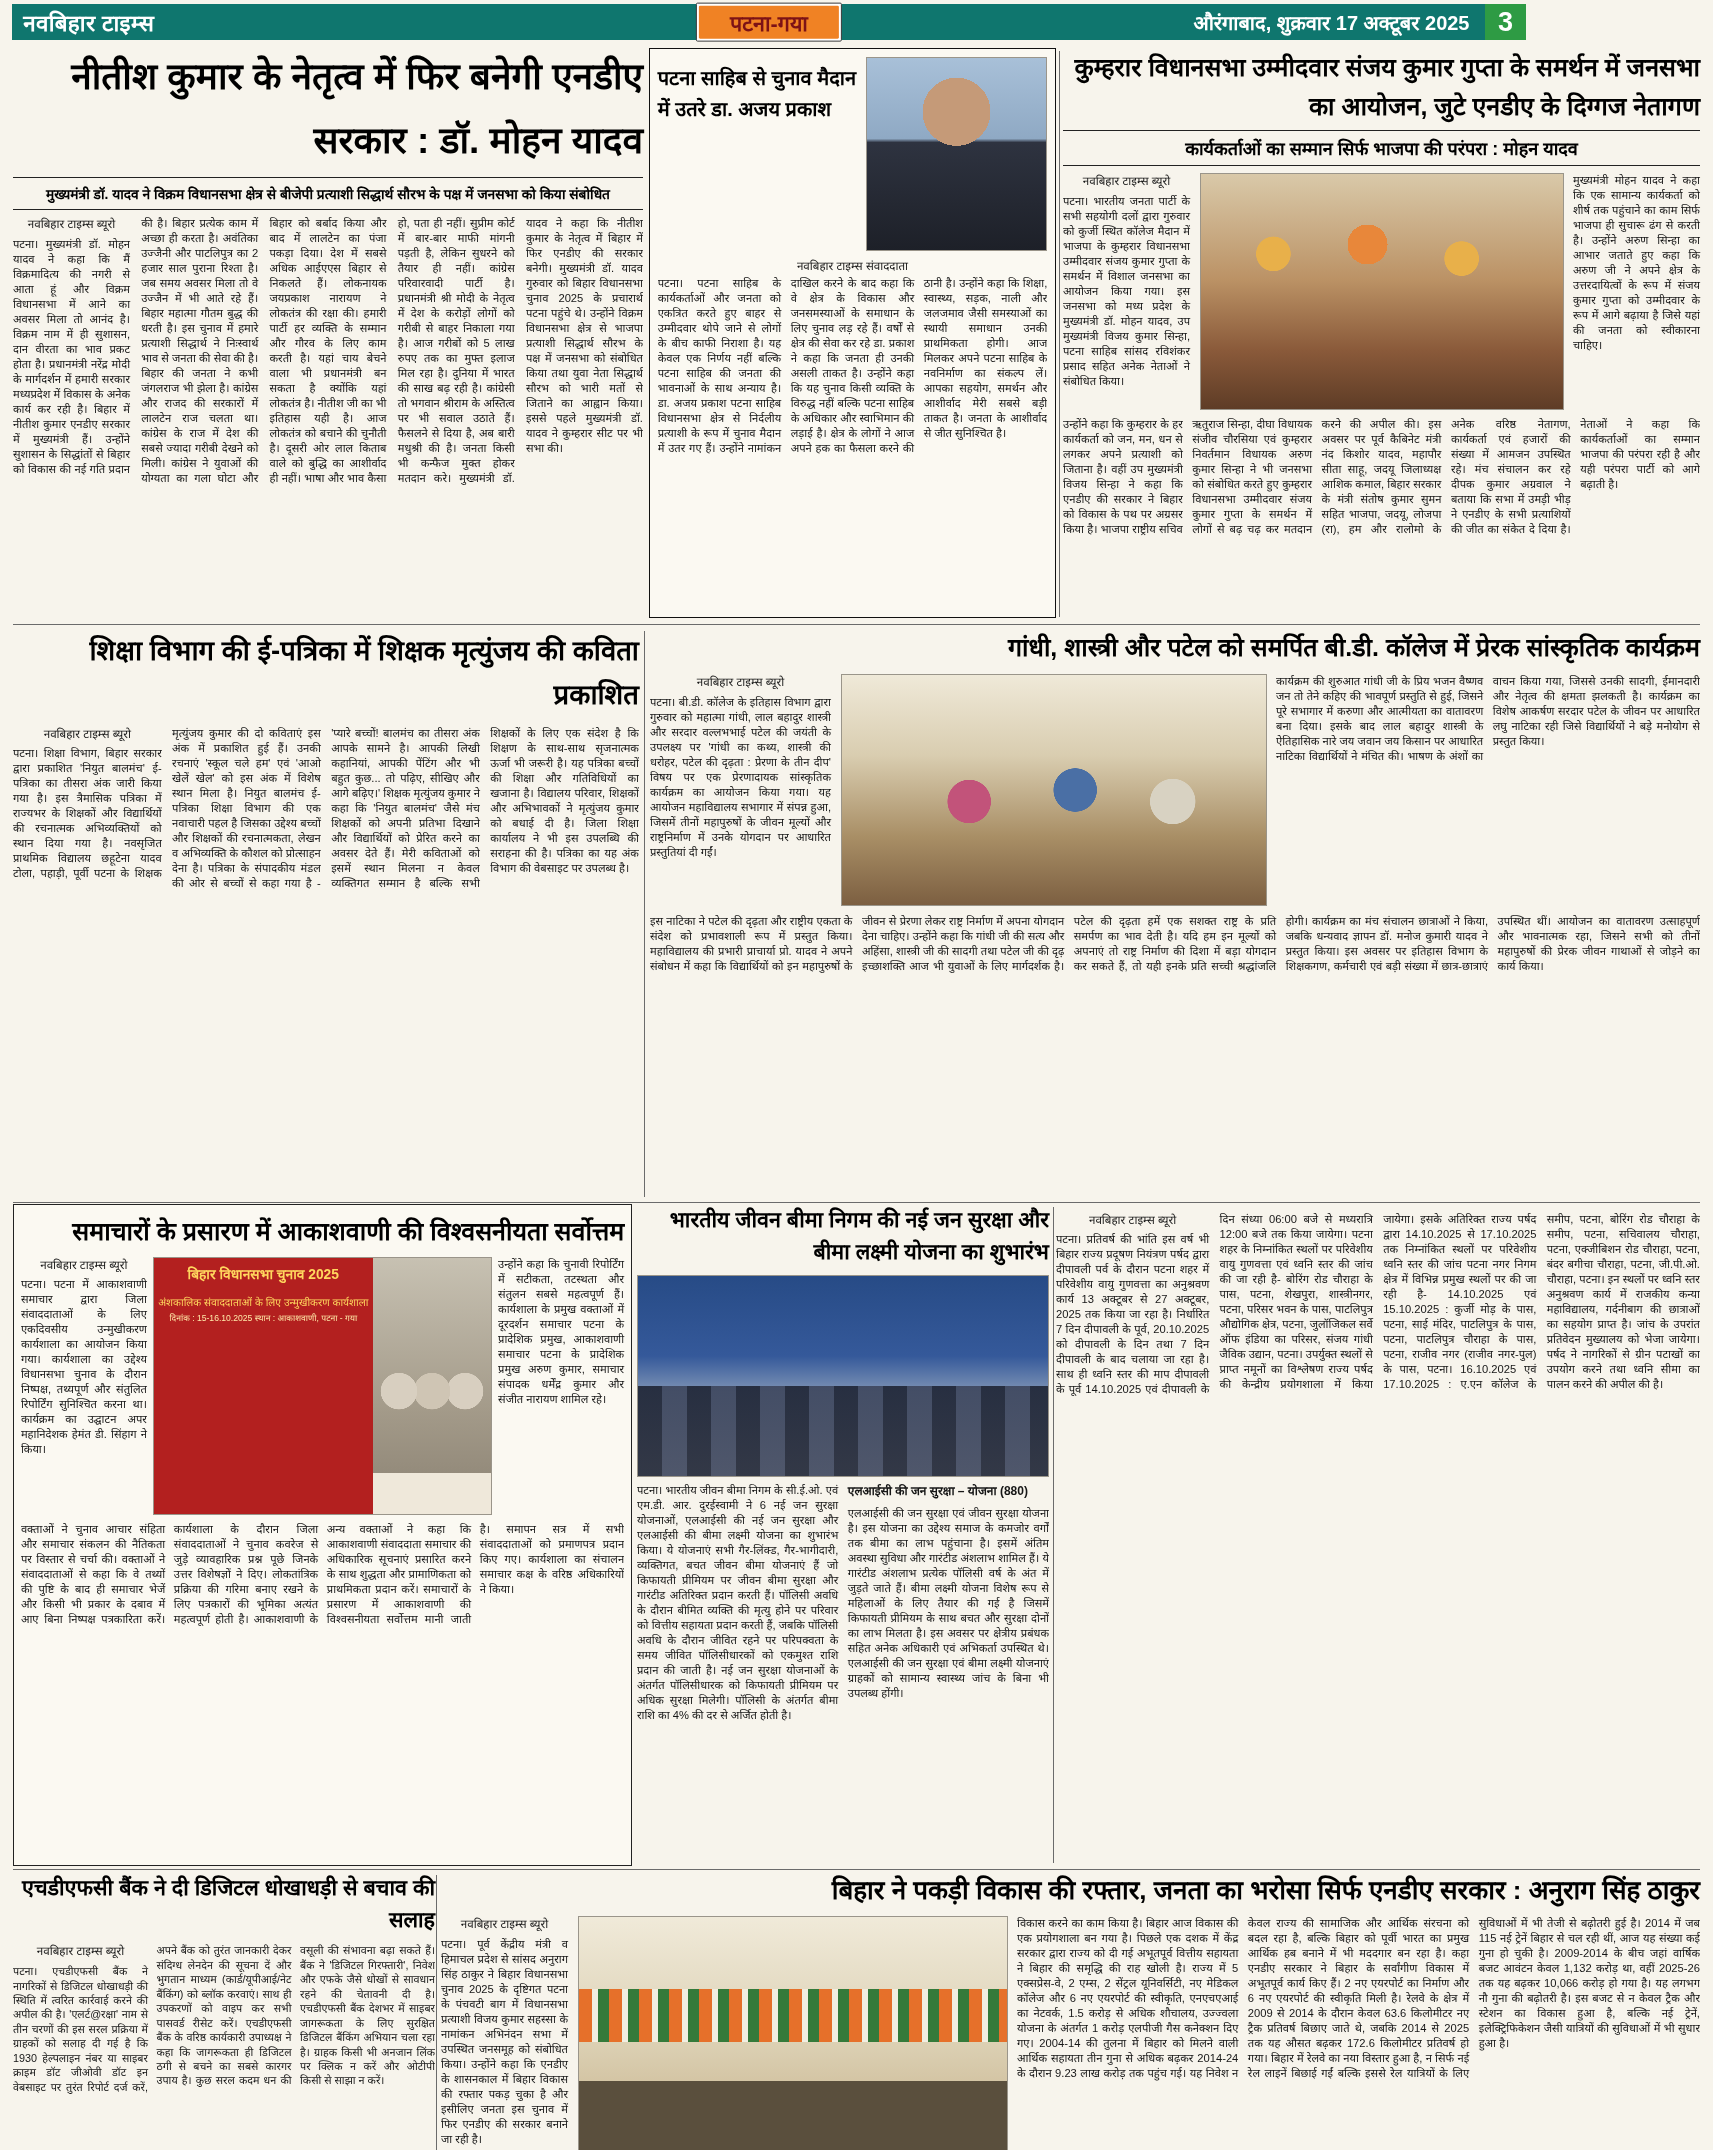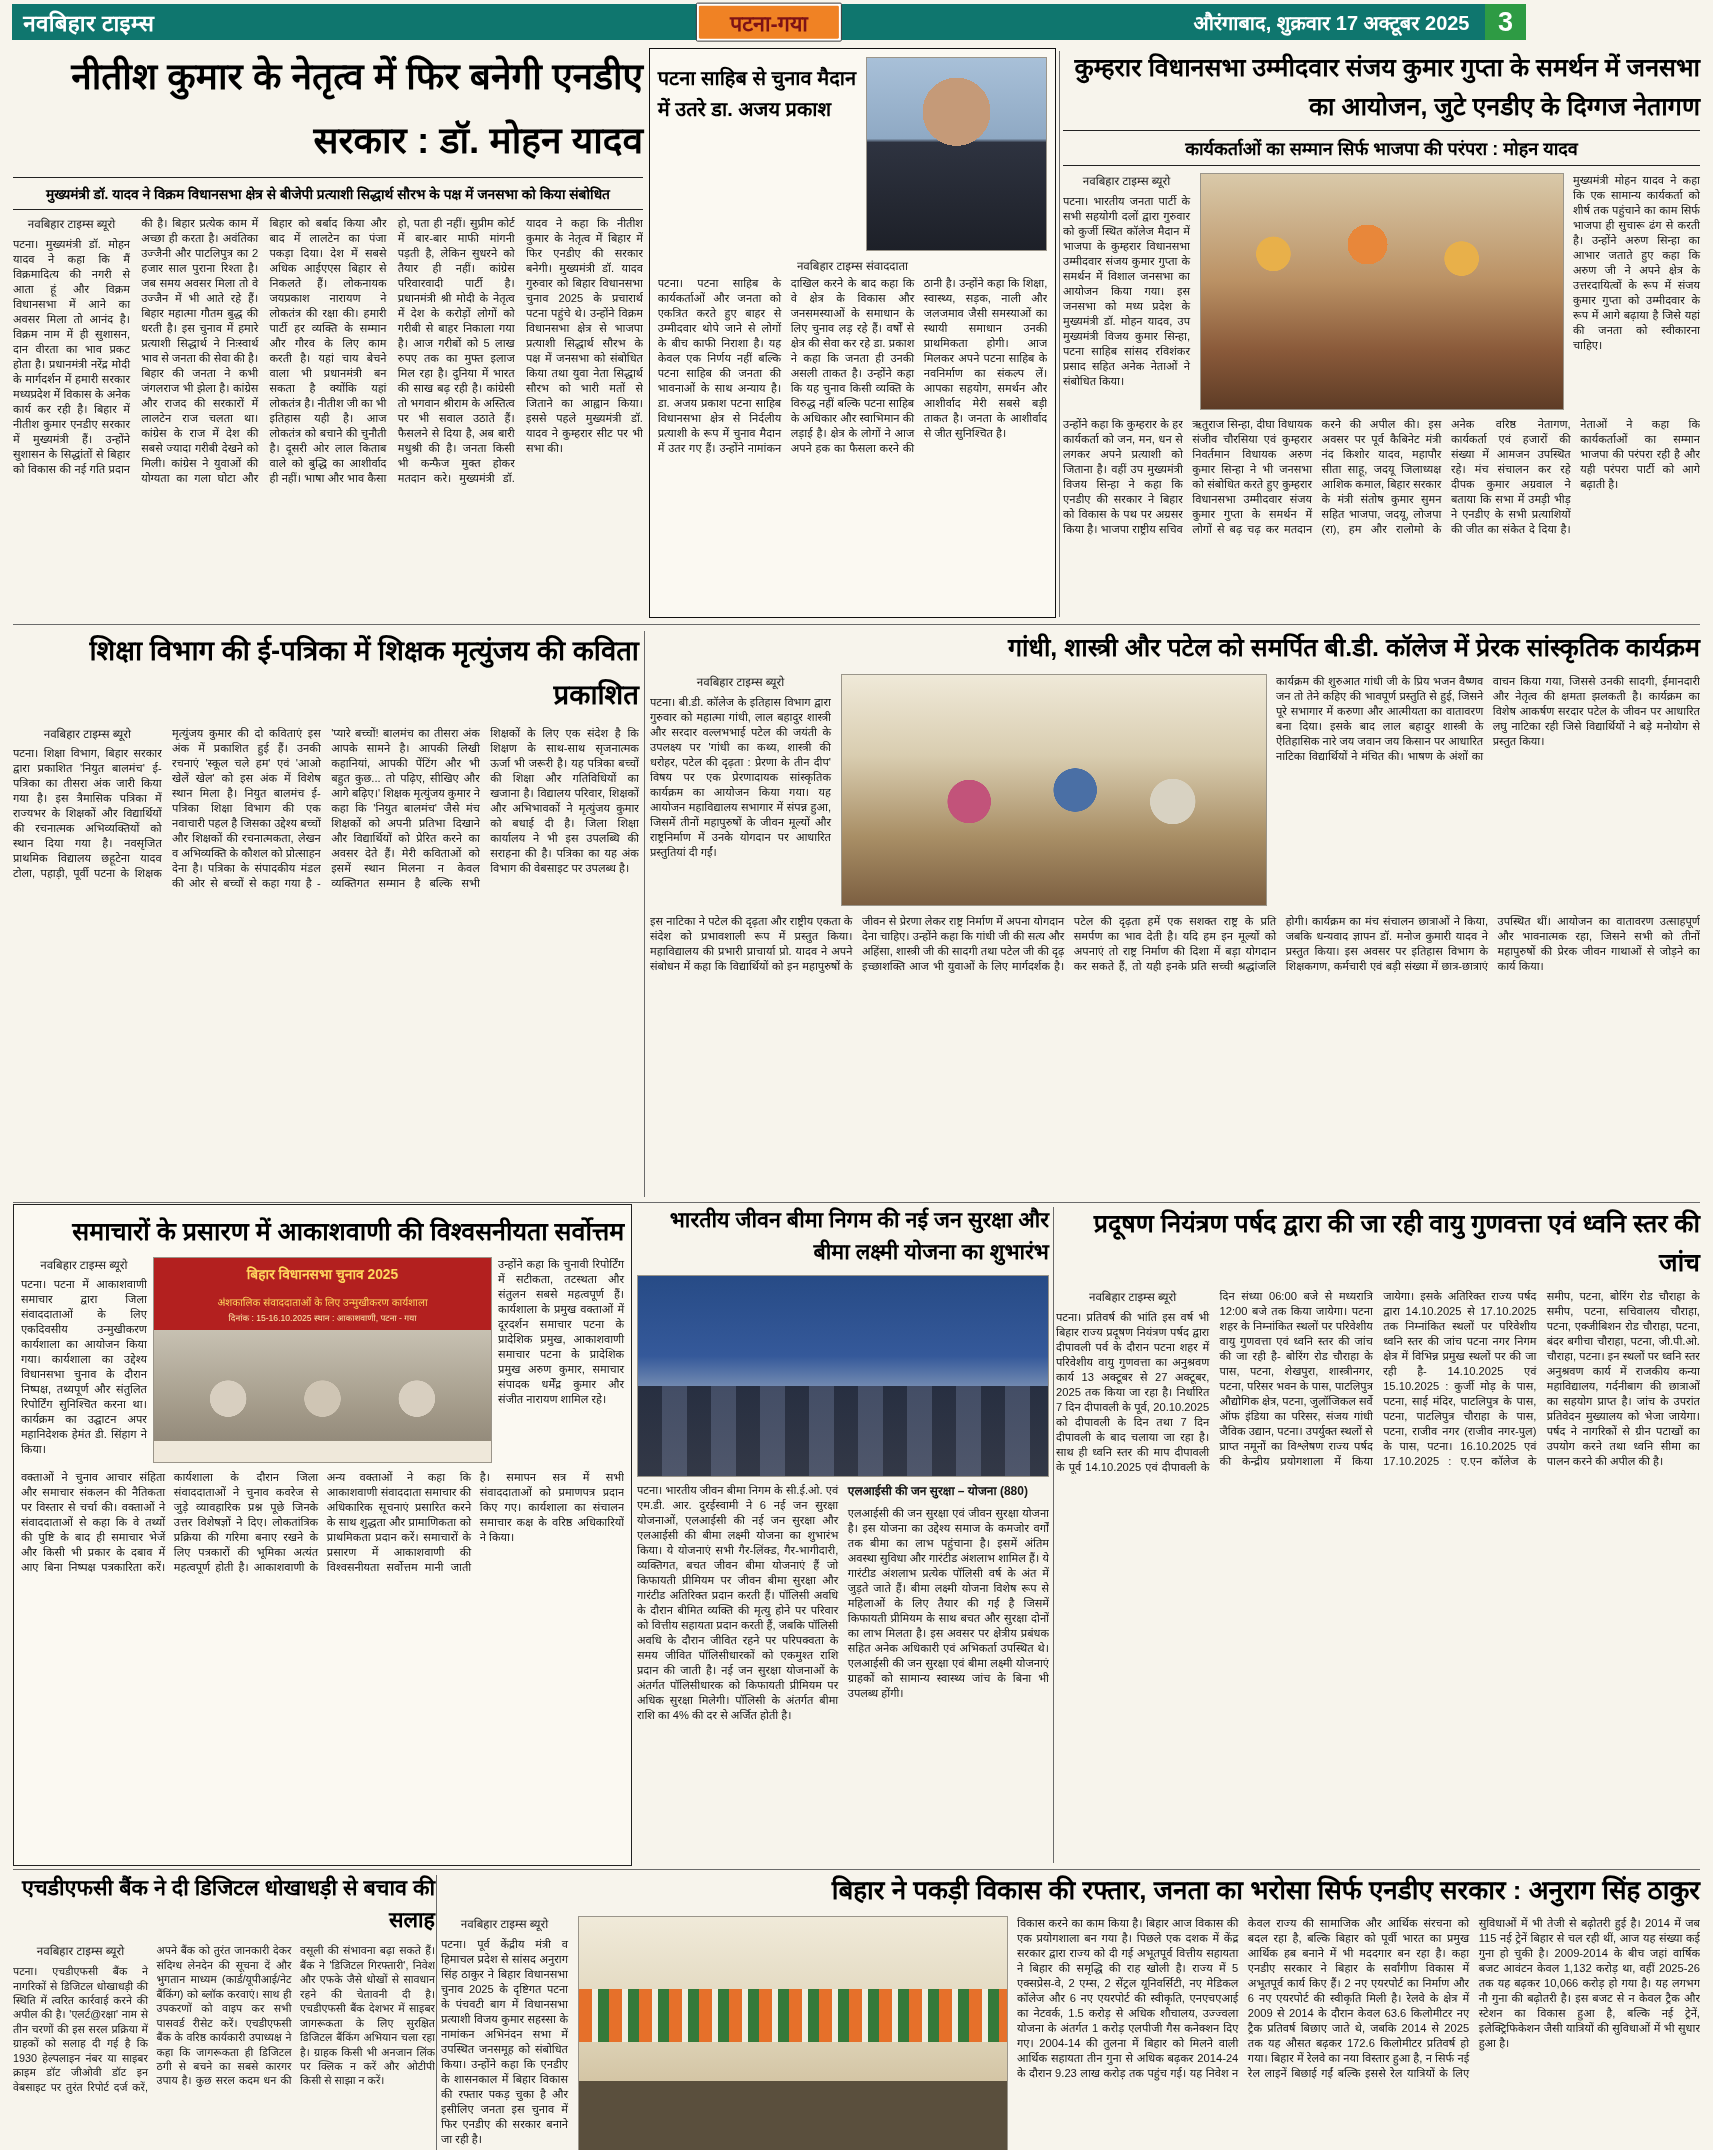--- a/index.html
+++ b/index.html
@@ -72,21 +72,21 @@
     radial-gradient(circle at 78% 55%, #d8d2c2 0 22.4px, rgba(0,0,0,0) 23px),
     linear-gradient(180deg,#efe9d8 0%,#d9cdb0 35%,#a98f66 70%,#7c5f41 100%)}
   .a5right{flex:1;column-count:2;column-gap:9.5px;font-size:11.2px;line-height:1.34;text-align:justify;height:232px;overflow:hidden}
   .a5bottom{margin-top:7.7px;column-count:5;column-gap:9.5px;height:254px;overflow:hidden}
 
   
   #a6{left:13px;top:1204px;width:619px;height:662px;border:1.3px solid #222;padding:6.9px;background:#fbf9f2}
   #a6 .headline{font-size:25px;line-height:1.55}
   .a6mid{display:flex;gap:6px;margin-top:6px}
   .a6col{width:126px;flex:0 0 auto}
-  .photo-air{flex:1;height:206px;display:flex;flex-direction:column}
+  .photo-air{flex:1;height:258px;display:flex;flex-direction:row}
   .air-banner{background:#b3201f;color:#ffd75e;padding:6px 4.3px;text-align:center}
   .air-b1{font-size:13.8px;font-weight:bold}
   .air-b2{font-size:10.3px;margin-top:12px}
   .air-b3{font-size:8.6px;margin-top:3.4px;color:#ffe9a8}
   .air-scene{flex:1;background:
     linear-gradient(0deg,#efe8da 0 16%, rgba(0,0,0,0) 16%),
     radial-gradient(circle at 22% 52%, #d8cfc0 0 18px, rgba(0,0,0,0) 18.5px),
     radial-gradient(circle at 50% 52%, #cfc5b4 0 18px, rgba(0,0,0,0) 18.5px),
     radial-gradient(circle at 78% 52%, #d8cfc0 0 18px, rgba(0,0,0,0) 18.5px),
     linear-gradient(180deg,#c7c1b2 0%,#a39a89 60%,#8a8172 100%)}
@@ -228,21 +228,20 @@
     <h2 class="headline">भारतीय जीवन बीमा निगम की नई जन सुरक्षा और बीमा लक्ष्मी योजना का शुभारंभ</h2>
     <div class="photo photo-lic"></div>
     <div class="bodycols">
       <div class="btxt">पटना। भारतीय जीवन बीमा निगम के सी.ई.ओ. एवं एम.डी. आर. दुरईस्वामी ने 6 नई जन सुरक्षा योजनाओं, एलआईसी की नई जन सुरक्षा और एलआईसी की बीमा लक्ष्मी योजना का शुभारंभ किया। ये योजनाएं सभी गैर-लिंक्ड, गैर-भागीदारी, व्यक्तिगत, बचत जीवन बीमा योजनाएं हैं जो किफायती प्रीमियम पर जीवन बीमा सुरक्षा और गारंटीड अतिरिक्त प्रदान करती हैं। पॉलिसी अवधि के दौरान बीमित व्यक्ति की मृत्यु होने पर परिवार को वित्तीय सहायता प्रदान करती हैं, जबकि पॉलिसी अवधि के दौरान जीवित रहने पर परिपक्वता के समय जीवित पॉलिसीधारकों को एकमुश्त राशि प्रदान की जाती है। नई जन सुरक्षा योजनाओं के अंतर्गत पॉलिसीधारक को किफायती प्रीमियम पर अधिक सुरक्षा मिलेगी। पॉलिसी के अंतर्गत बीमा राशि का 4% की दर से अर्जित होती है।</div>
       <div class="inset">एलआईसी की जन सुरक्षा – योजना (880)</div>
       <div class="btxt">एलआईसी की जन सुरक्षा एवं जीवन सुरक्षा योजना है। इस योजना का उद्देश्य समाज के कमजोर वर्गों तक बीमा का लाभ पहुंचाना है। इसमें अंतिम अवस्था सुविधा और गारंटीड अंशलाभ शामिल हैं। ये गारंटीड अंशलाभ प्रत्येक पॉलिसी वर्ष के अंत में जुड़ते जाते हैं। बीमा लक्ष्मी योजना विशेष रूप से महिलाओं के लिए तैयार की गई है जिसमें किफायती प्रीमियम के साथ बचत और सुरक्षा दोनों का लाभ मिलता है। इस अवसर पर क्षेत्रीय प्रबंधक सहित अनेक अधिकारी एवं अभिकर्ता उपस्थित थे। एलआईसी की जन सुरक्षा एवं बीमा लक्ष्मी योजनाएं ग्राहकों को सामान्य स्वास्थ्य जांच के बिना भी उपलब्ध होंगी।</div>
     </div>
   </section>
 
   <section class="art" id="a8">
-    <h2 class="headline">प्रदूषण नियंत्रण पर्षद द्वारा की जा रही वायु गुणवत्ता एवं ध्वनि स्तर की जांच</h2>
     <div class="bodycols">
       <div class="byline">नवबिहार टाइम्स ब्यूरो</div>
       <div class="btxt">पटना। प्रतिवर्ष की भांति इस वर्ष भी बिहार राज्य प्रदूषण नियंत्रण पर्षद द्वारा दीपावली पर्व के दौरान पटना शहर में परिवेशीय वायु गुणवत्ता का अनुश्रवण कार्य 13 अक्टूबर से 27 अक्टूबर, 2025 तक किया जा रहा है। निर्धारित 7 दिन दीपावली के पूर्व, 20.10.2025 को दीपावली के दिन तथा 7 दिन दीपावली के बाद चलाया जा रहा है। साथ ही ध्वनि स्तर की माप दीपावली के पूर्व 14.10.2025 एवं दीपावली के दिन संध्या 06:00 बजे से मध्यरात्रि 12:00 बजे तक किया जायेगा। पटना शहर के निम्नांकित स्थलों पर परिवेशीय वायु गुणवत्ता एवं ध्वनि स्तर की जांच की जा रही है- बोरिंग रोड चौराहा के पास, पटना, शेखपुरा, शास्त्रीनगर, पटना, परिसर भवन के पास, पाटलिपुत्र औद्योगिक क्षेत्र, पटना, जुलॉजिकल सर्वे ऑफ इंडिया का परिसर, संजय गांधी जैविक उद्यान, पटना। उपर्युक्त स्थलों से प्राप्त नमूनों का विश्लेषण राज्य पर्षद की केन्द्रीय प्रयोगशाला में किया जायेगा। इसके अतिरिक्त राज्य पर्षद द्वारा 14.10.2025 से 17.10.2025 तक निम्नांकित स्थलों पर परिवेशीय ध्वनि स्तर की जांच पटना नगर निगम क्षेत्र में विभिन्न प्रमुख स्थलों पर की जा रही है- 14.10.2025 एवं 15.10.2025 : कुर्जी मोड़ के पास, पटना, साई मंदिर, पाटलिपुत्र के पास, पटना, पाटलिपुत्र चौराहा के पास, पटना, राजीव नगर (राजीव नगर-पुल) के पास, पटना। 16.10.2025 एवं 17.10.2025 : ए.एन कॉलेज के समीप, पटना, बोरिंग रोड चौराहा के समीप, पटना, सचिवालय चौराहा, पटना, एक्जीबिशन रोड चौराहा, पटना, बंदर बगीचा चौराहा, पटना, जी.पी.ओ. चौराहा, पटना। इन स्थलों पर ध्वनि स्तर अनुश्रवण कार्य में राजकीय कन्या महाविद्यालय, गर्दनीबाग की छात्राओं का सहयोग प्राप्त है। जांच के उपरांत प्रतिवेदन मुख्यालय को भेजा जायेगा। पर्षद ने नागरिकों से ग्रीन पटाखों का उपयोग करने तथा ध्वनि सीमा का पालन करने की अपील की है।</div>
     </div>
   </section>
 
   <section class="art" id="a9">
     <h2 class="headline">एचडीएफसी बैंक ने दी डिजिटल धोखाधड़ी से बचाव की सलाह</h2>
     <div class="bodycols">
       <div class="byline">नवबिहार टाइम्स ब्यूरो</div>

